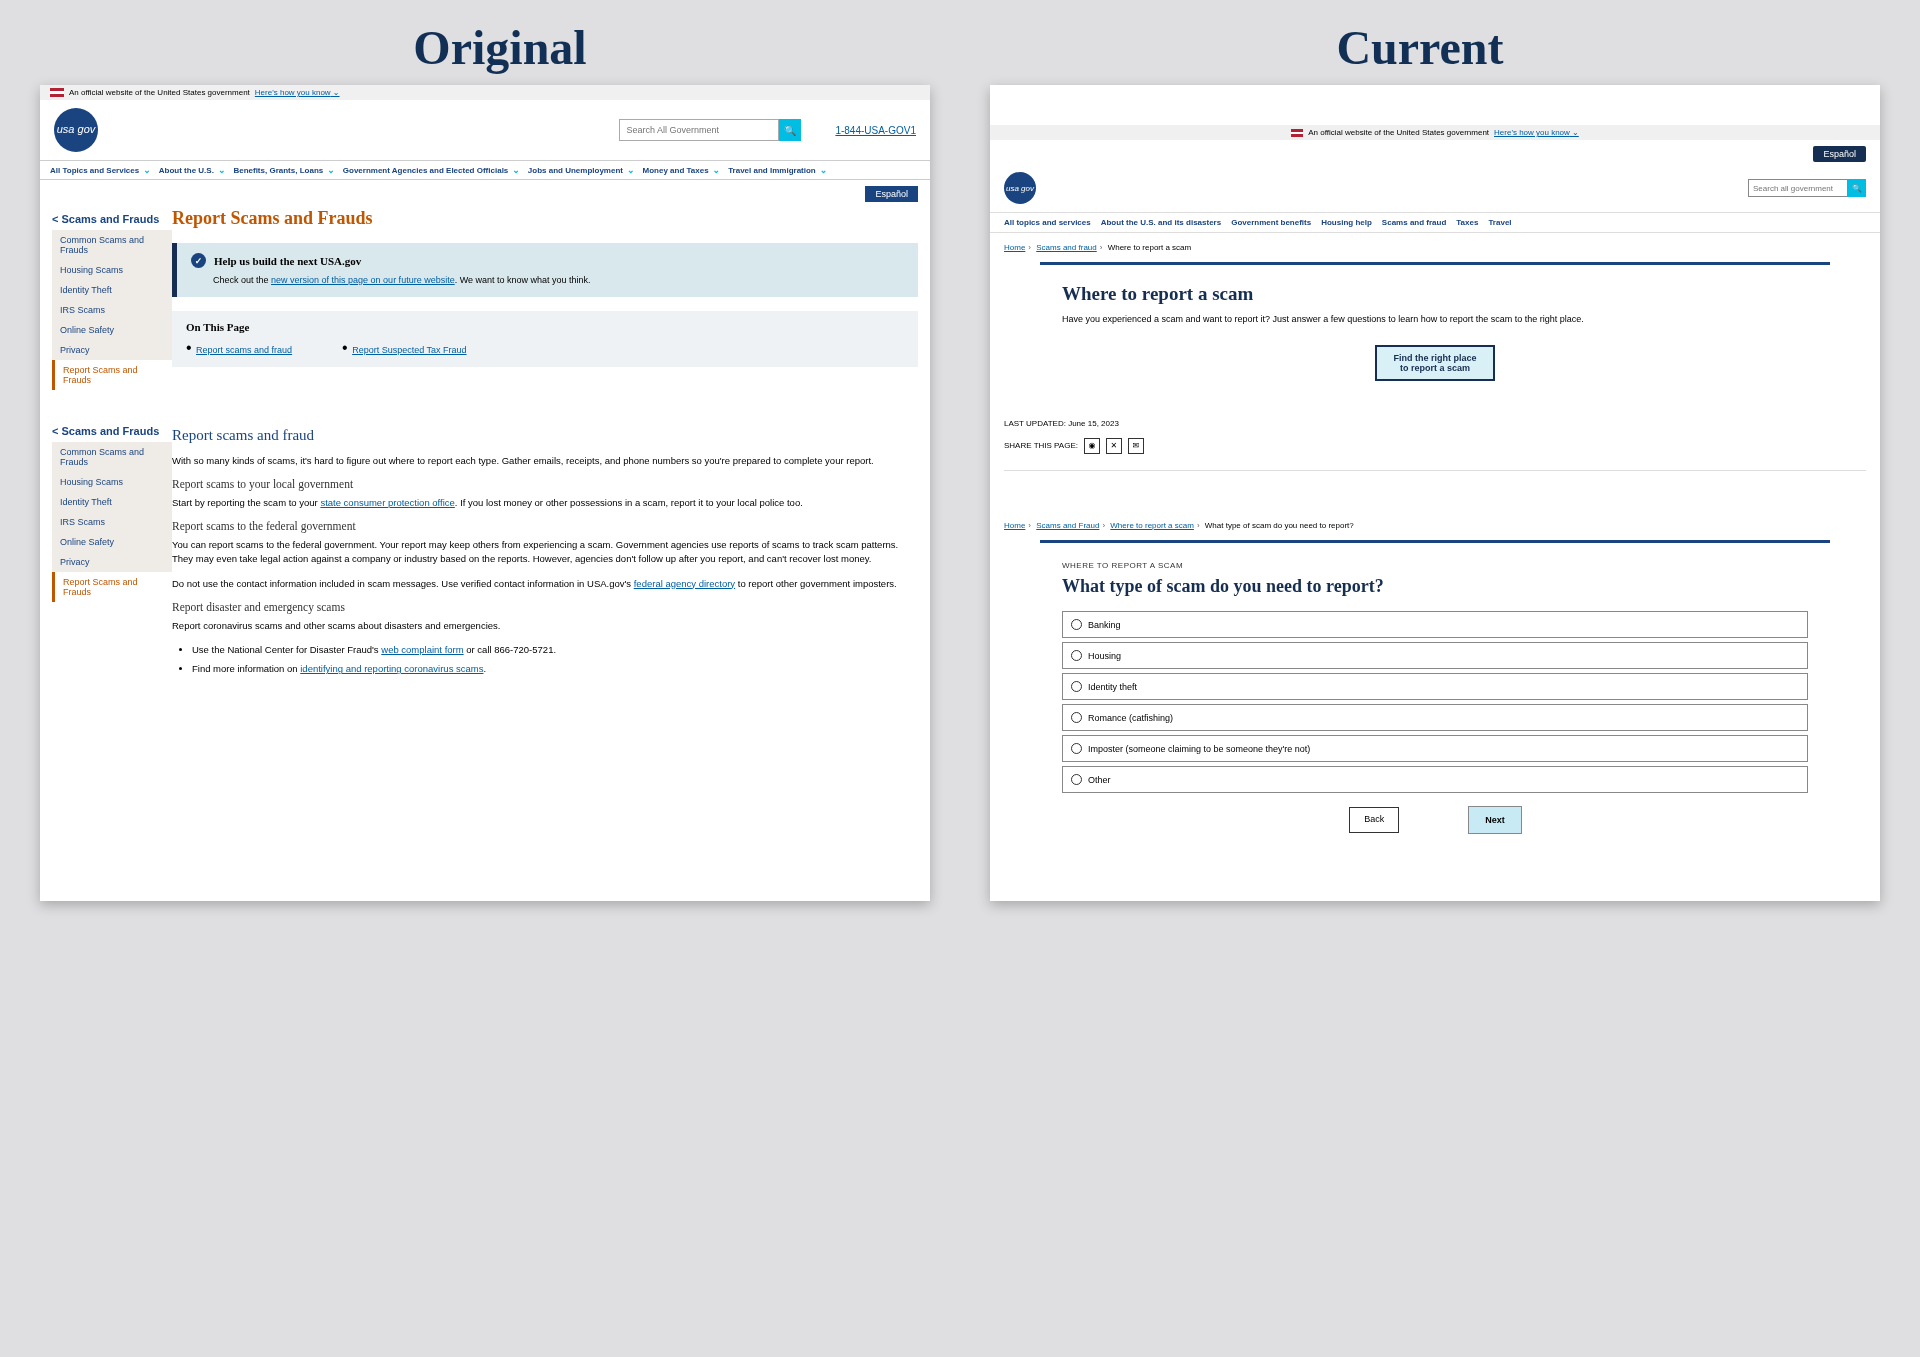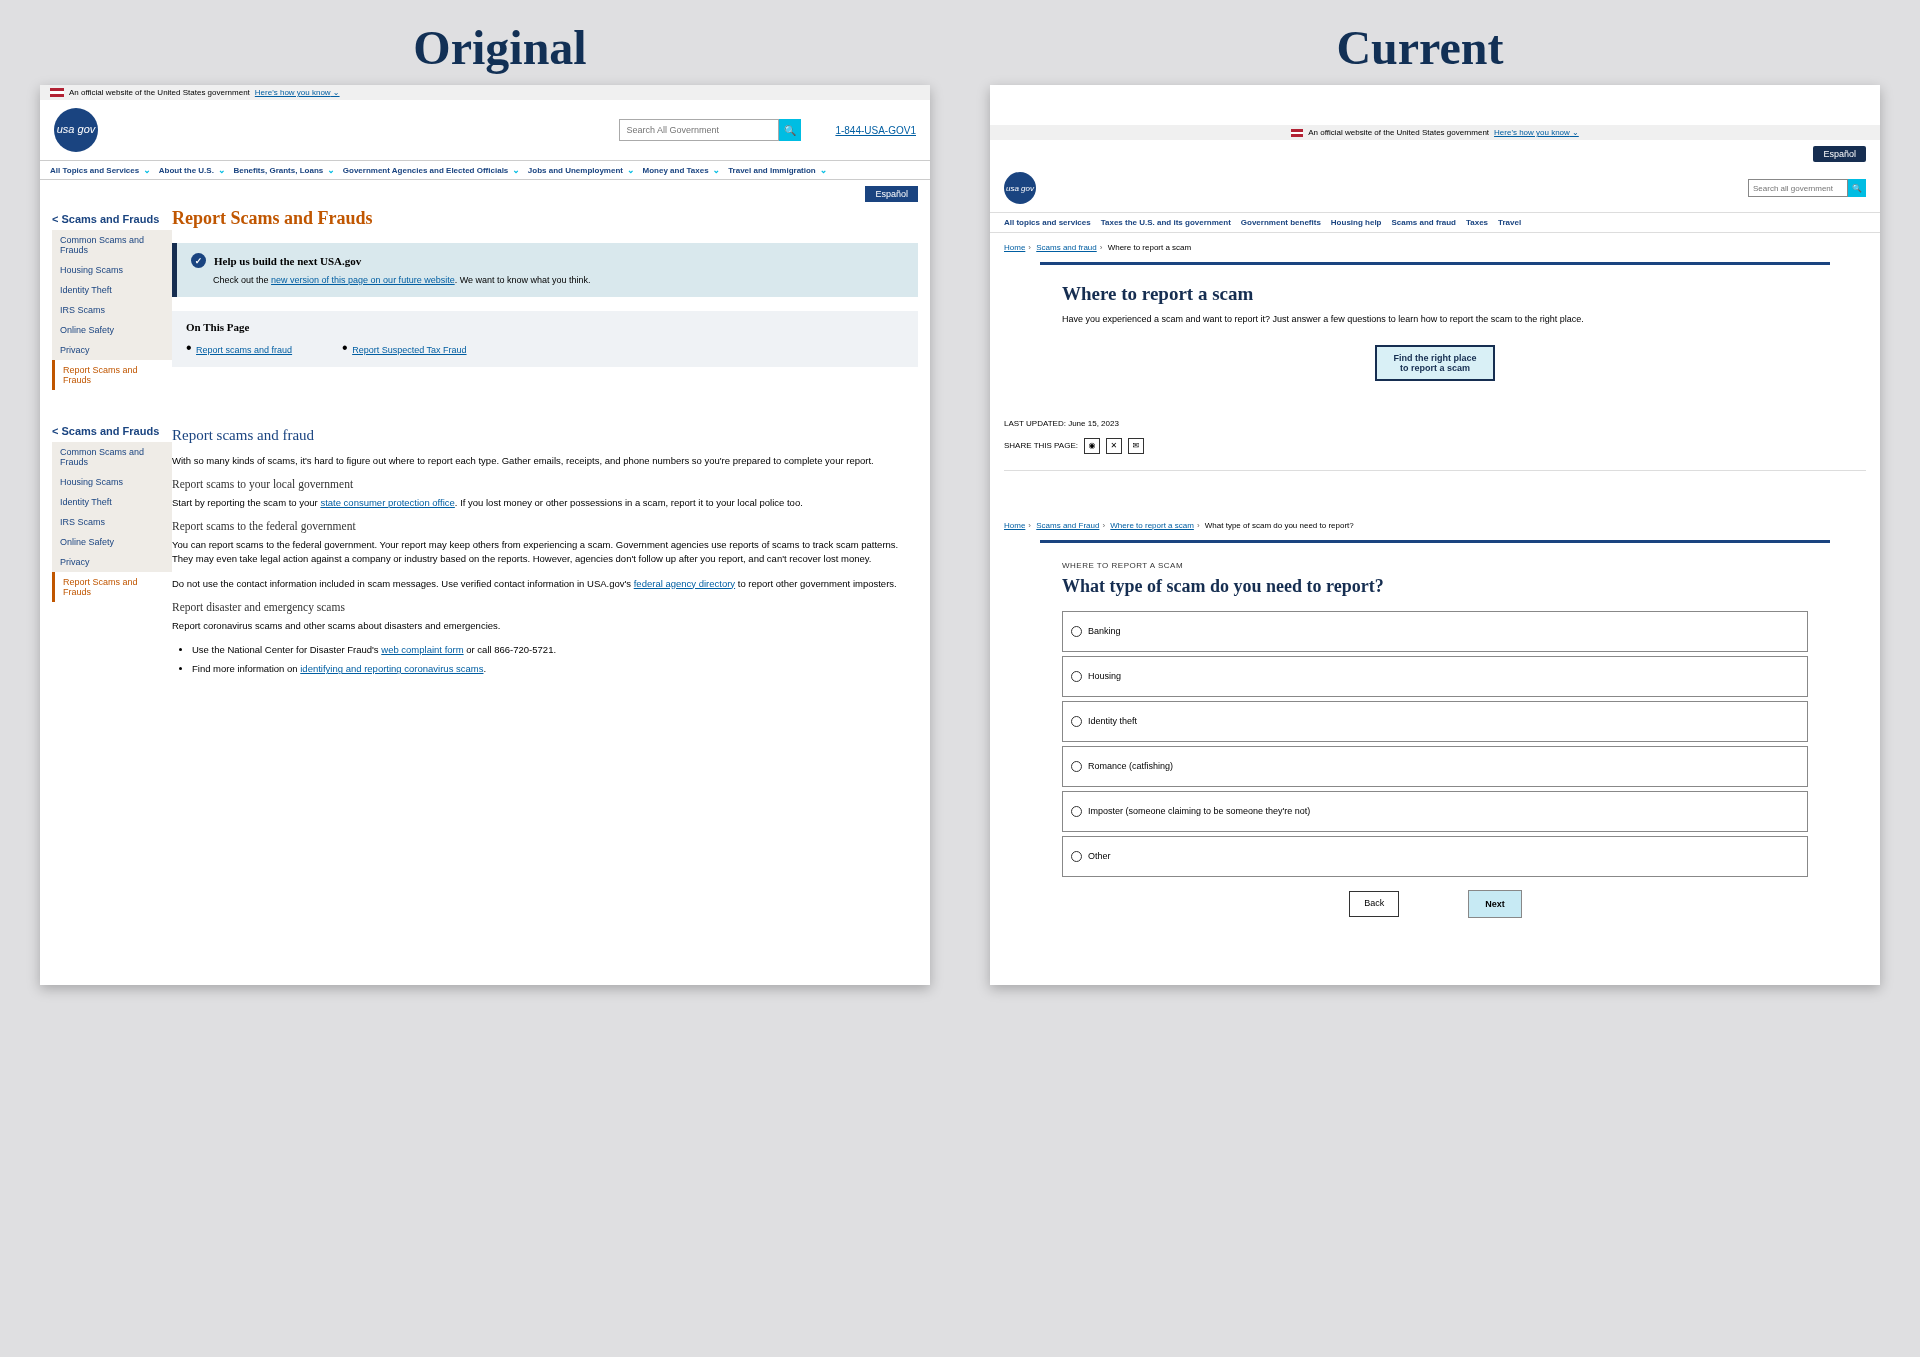--- a/index.html
+++ b/index.html
@@ -72,21 +72,21 @@
 .c-card p { font-size: 9px; line-height: 1.5; margin-bottom: 18px; }
 .c-cta { text-align: center; }
 .c-cta span { display: inline-block; background: #d9f0f6; border: 2px solid #162e51; padding: 6px 14px; font-size: 9px; font-weight: bold; color: #162e51; max-width: 120px; }
 .c-meta { padding: 0 14px; font-size: 8px; margin-bottom: 10px; }
 .c-share { padding: 0 14px 16px; display: flex; align-items: center; gap: 6px; border-bottom: 1px solid #ddd; margin: 0 14px 40px; padding-left:0; padding-right:0; }
 .c-share-label { font-size: 8px; }
 .c-share .ic { width: 16px; height: 16px; border: 1px solid #333; display: flex; align-items: center; justify-content: center; font-size: 8px; }
 .c-overline { font-size: 8px; letter-spacing: .5px; color: #333; margin-bottom: 6px; }
 .c-q { font-family: Georgia, serif; font-size: 18px; color: #162e51; font-weight: bold; margin-bottom: 14px; line-height: 1.2; }
 .c-options { margin-bottom: 14px; }
-.c-opt { border: 1px solid #888; padding: 14px 8px; margin-bottom: 4px; display: flex; align-items: flex-start; gap: 6px; font-size: 9px; }
+.c-opt { border: 1px solid #888; padding: 7px 8px; margin-bottom: 4px; display: flex; align-items: flex-end; gap: 6px; font-size: 9px; }
 .c-opt .radio { width: 11px; height: 11px; border: 1.5px solid #333; border-radius: 50%; flex-shrink: 0; }
 .c-btns { display: flex; justify-content: center; gap: 70px; padding-bottom: 30px; }
 .c-btns span { font-size: 9px; padding: 6px 14px; border: 1px solid #333; }
 .c-btns .next { background: #c7eaf4; border: 2px solid #c7eaf4; outline: 1px solid #888; font-weight: bold; }
 </style>
 </head>
 <body>
 
 <div class="labels">
   <div class="label">Original</div>
@@ -201,21 +201,21 @@
         </div>
       <div class="c-search">
         <input placeholder="Search all government" style="">
         <div class="btn">
             <span>🔍</span>
           </div>
       </div>
     </div>
     <div class="c-nav">
       <span>All topics and services</span>
-      <span>Taxes the U.S. and its government</span>
+      <span>About the U.S. and its disasters</span>
       <span>Government benefits</span>
       <span>Housing help</span>
       <span>Scams and fraud</span>
       <span>Taxes</span>
       <span>Travel</span>
     </div>
 
     <div class="c-crumb">
       <a href="#">Home</a><span class="sep">›</span>
       <a href="#">Scams and fraud</a><span class="sep">›</span>

